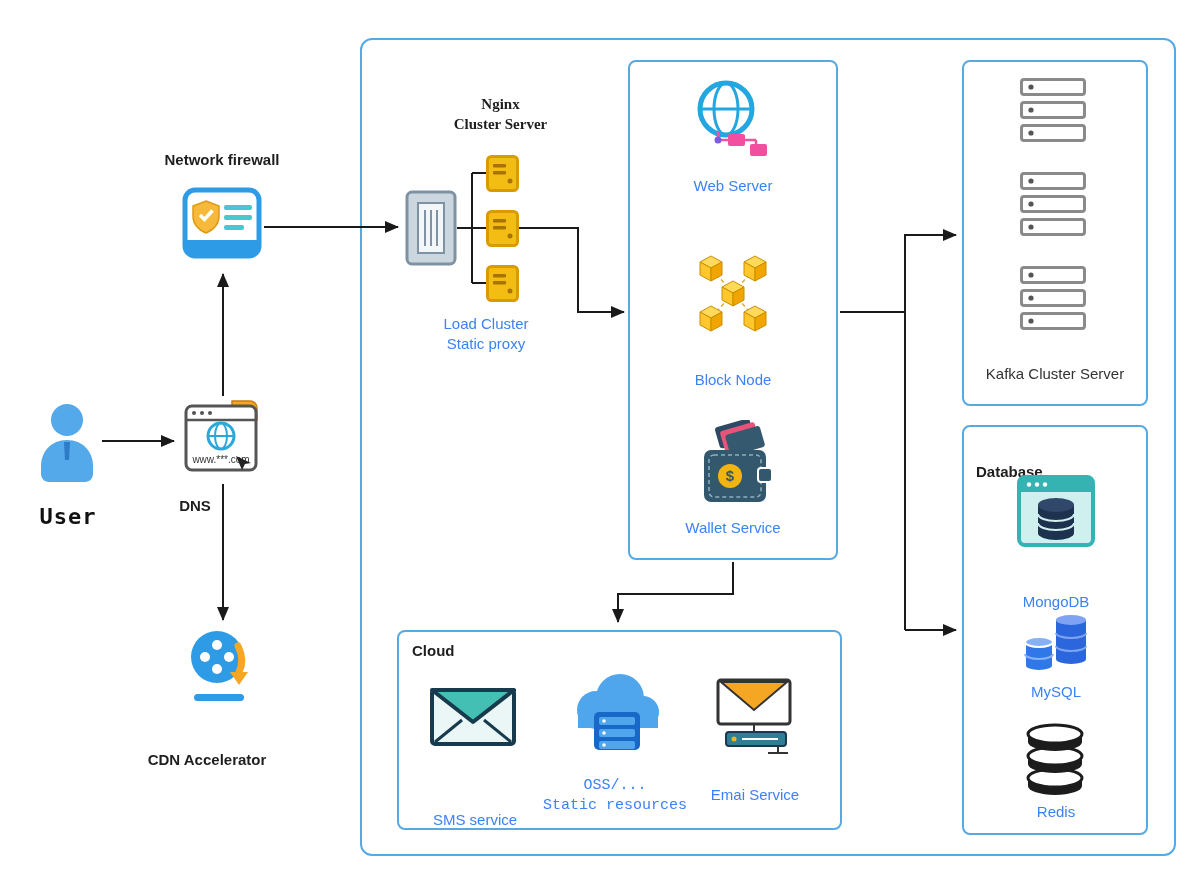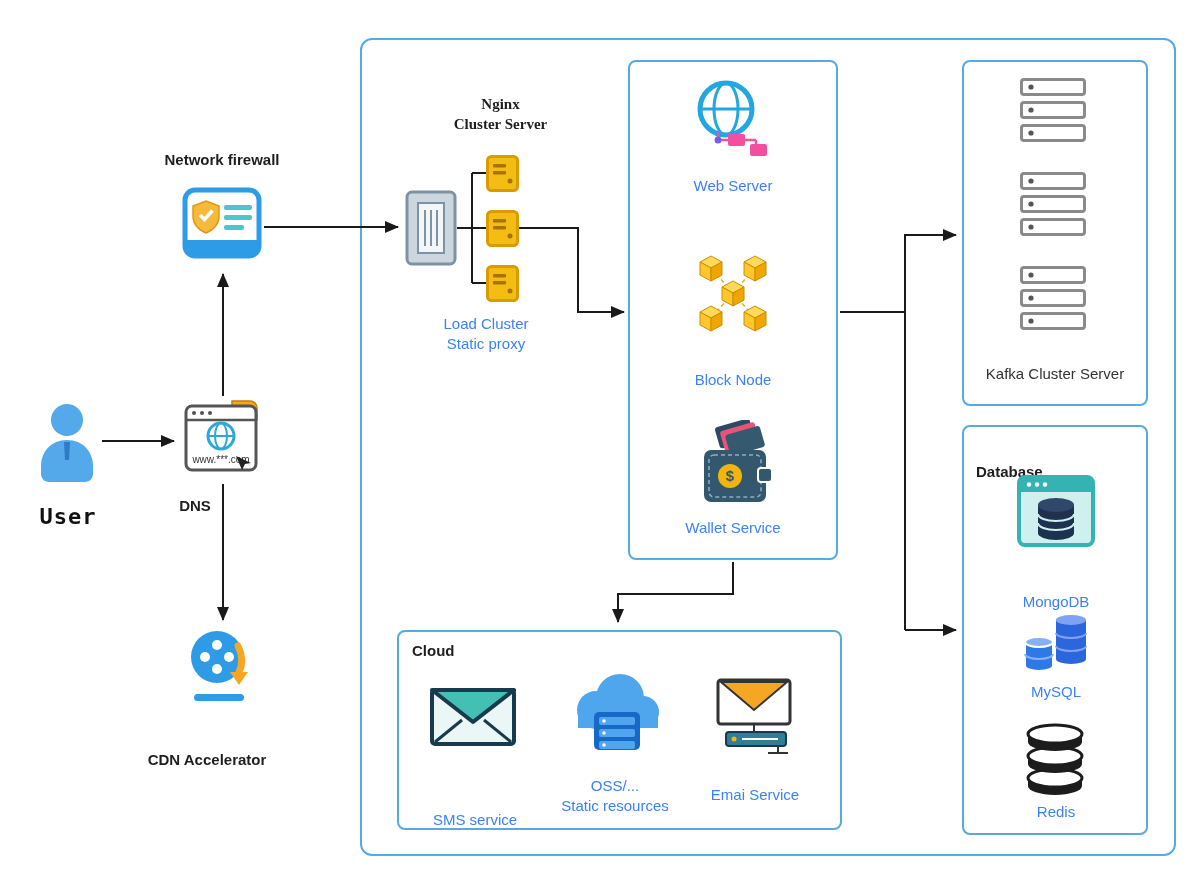--- a/index.html
+++ b/index.html
@@ -226,21 +226,21 @@
         <rect x="31" y="61" width="36" height="8" rx="2"></rect>
         <rect x="31" y="73" width="36" height="8" rx="2"></rect>
       </g>
       <g fill="#fff">
         <circle cx="36" cy="53" r="1.8"></circle>
         <circle cx="36" cy="65" r="1.8"></circle>
         <circle cx="36" cy="77" r="1.8"></circle>
       </g>
     </svg>
   </div>
-  <div class="label" style="left:540px; top:776px; width:150px;">
+  <div class="label" style="left:540px; top:776px; width:150px;font-family:Liberation Mono, monospace;">
     <div>OSS/...</div>
     <div>Static resources</div>
   </div>
 
   <div class="icon" style="left:712px; top:676px; width:84px; height:82px;">
     <svg viewBox="0 0 84 82">
       <rect x="6" y="4" width="72" height="44" rx="3" fill="#fff" stroke="#333" stroke-width="3"></rect>
       <polygon points="9,6 42,34 75,6" fill="#F5A623" stroke="#333" stroke-width="2"></polygon>
       <line x1="42" y1="48" x2="42" y2="56" stroke="#333" stroke-width="2"></line>
       <rect x="14" y="56" width="60" height="14" rx="3" fill="#2F7E95" stroke="#173A4D" stroke-width="2"></rect>

